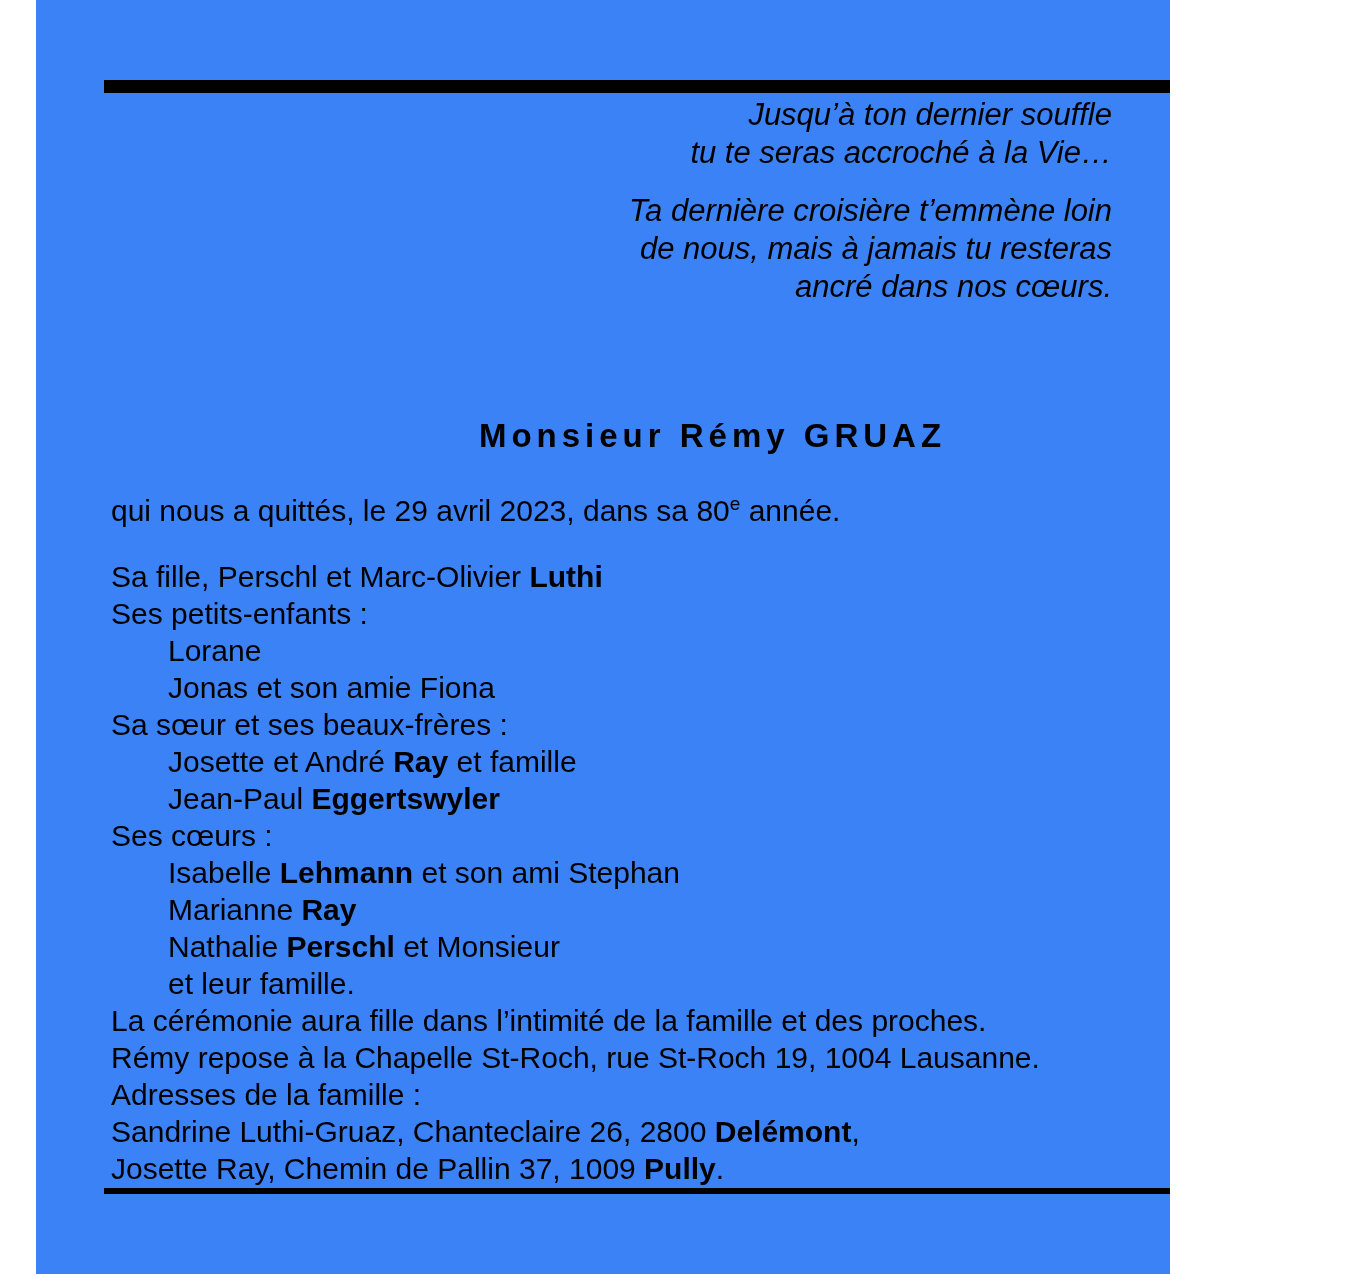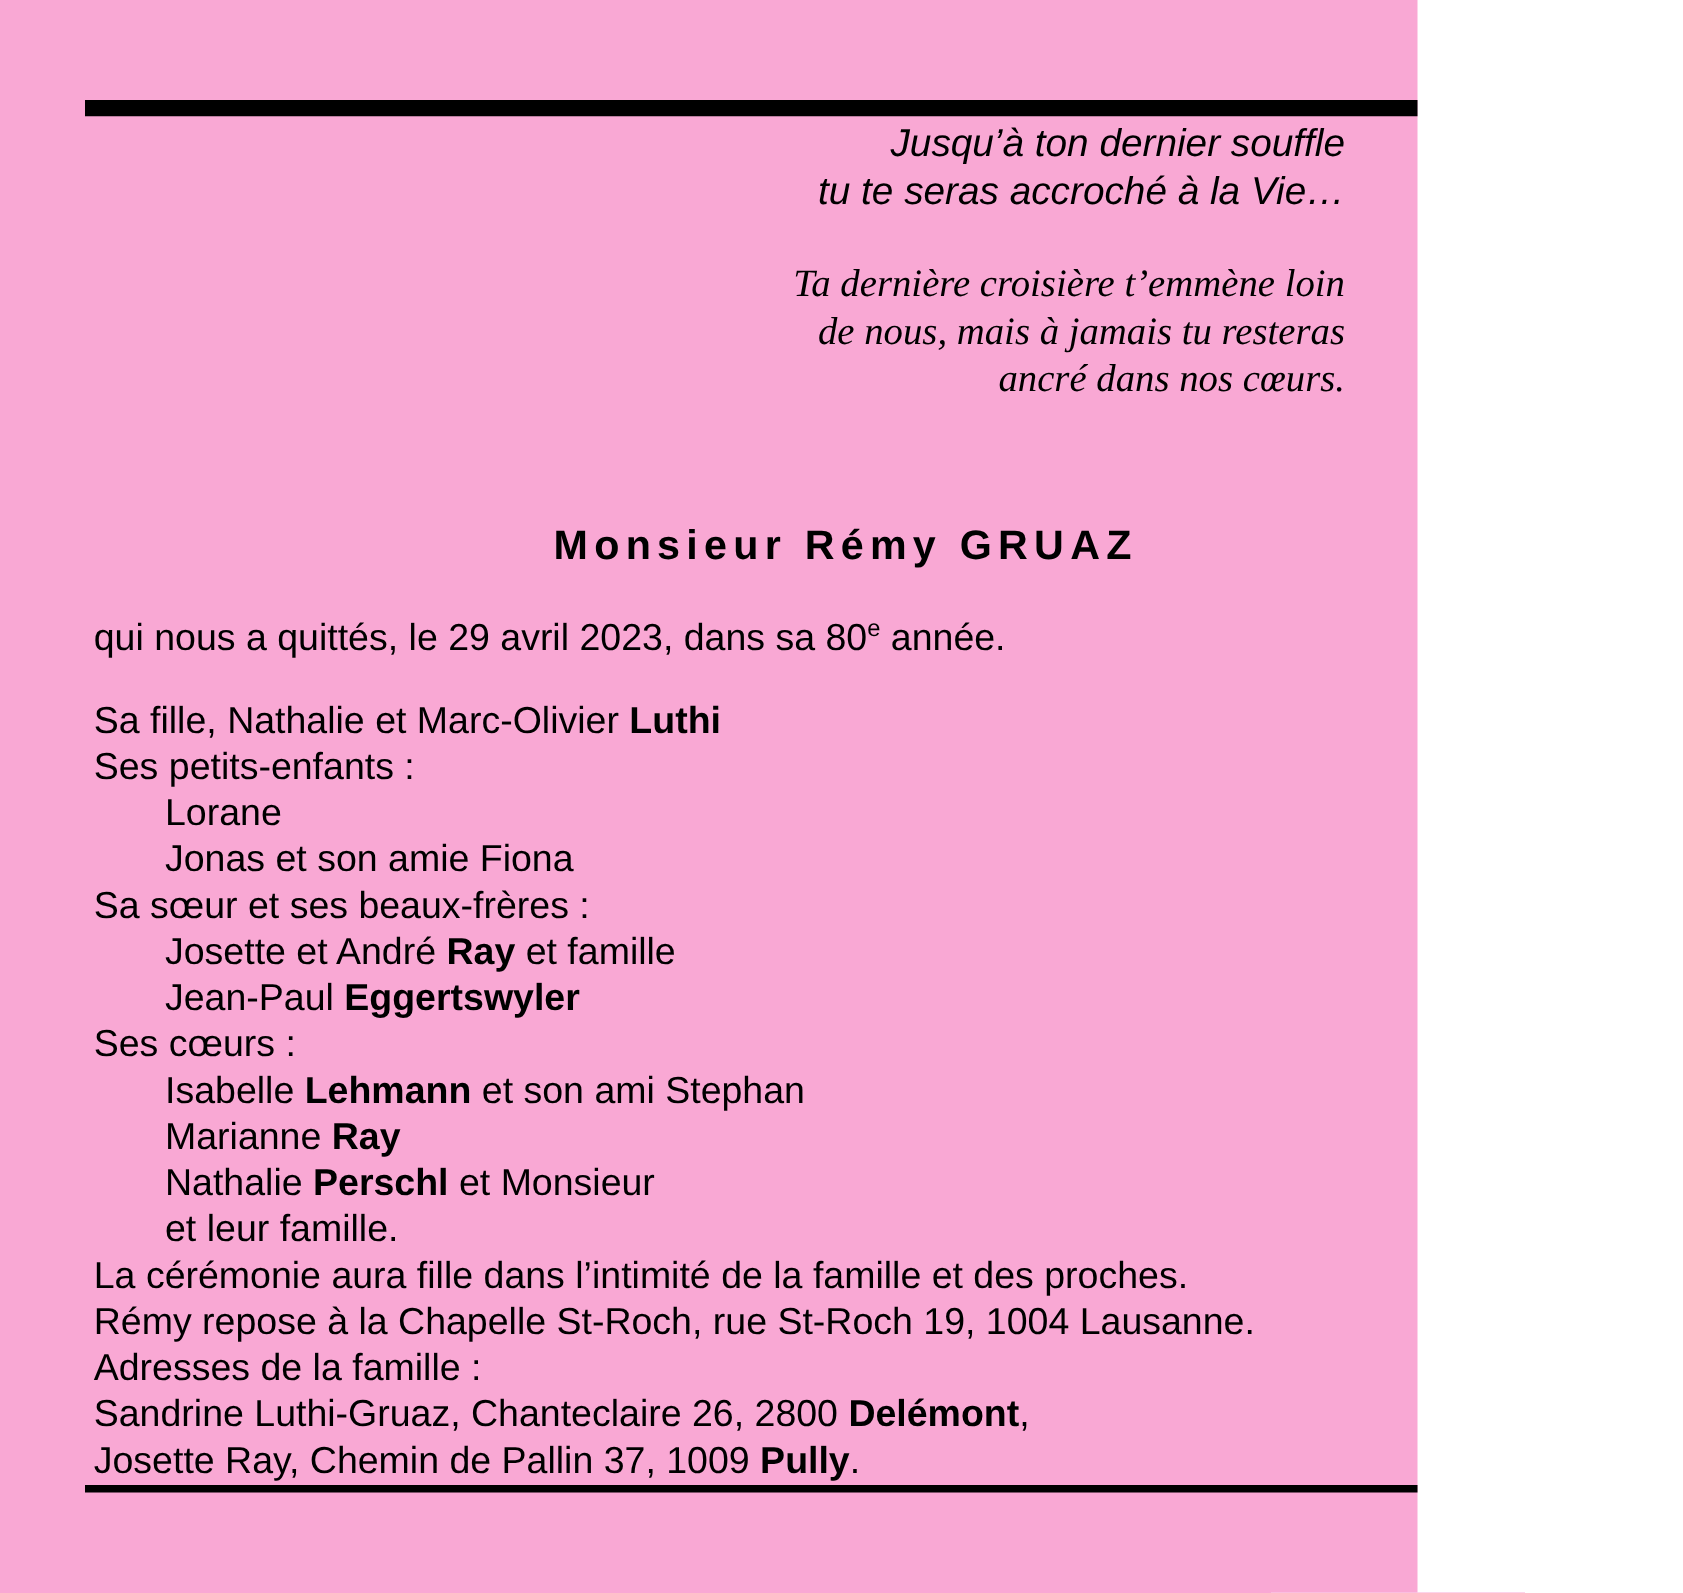--- a/index.html
+++ b/index.html
@@ -5,38 +5,39 @@
   html, body { margin: 0; padding: 0; }
   body {
     width: 1346px; height: 1274px;
     background: #ffffff;
     font-family: "Liberation Sans", sans-serif;
     color: #000000;
   }
   .doc {
     position: relative;
     width: 1134px; height: 1274px;
-    background: #f9a8d4;
+    background: #3b82f6;
     overflow: hidden;
+    margin-left: 36px;
   }
   .rule { position: absolute; left: 68px; width: 1217px; background: #000000; }
   .rule-top { top: 80px; height: 13px; }
   .rule-bottom { top: 1188px; height: 6px; }
 
   .quote {
     position: absolute;
     right: 58px;
     text-align: right;
     font-style: italic;
     font-size: 31px;
     line-height: 38px;
     white-space: nowrap;
   }
   .quote-1 { top: 96px; }
-  .quote-2 { top: 208px; font-family: Liberation Serif, serif; }
+  .quote-2 { top: 192px; }
 
   .intro {
     position: absolute;
     left: 75px; top: 348px;
     font-size: 30px;
     line-height: 37px;
     white-space: nowrap;
   }
 
   .deceased-title {
@@ -92,21 +93,21 @@
       <div class="line">de nous, mais à jamais tu resteras</div>
       <div class="line">ancré dans nos cœurs.</div>
     </div>
 
 
   <div class="deceased-title">Monsieur Rémy GRUAZ</div>
 
   <div class="date-line"><span>qui nous a quittés, le 29 avril 2023, dans sa 80</span><span class="sup">e</span><span> année.</span></div>
 
   <div class="family-block">
-      <div class="line"><span>Sa fille, Nathalie et Marc-Olivier </span><span class="b">Luthi</span></div>
+      <div class="line"><span>Sa fille, Perschl et Marc-Olivier </span><span class="b">Luthi</span></div>
       <div class="line"><span>Ses petits-enfants :</span></div>
       <div class="line indent"><span>Lorane</span></div>
       <div class="line indent"><span>Jonas et son amie Fiona</span></div>
       <div class="line"><span>Sa sœur et ses beaux-frères :</span></div>
       <div class="line indent"><span>Josette et André </span><span class="b">Ray</span><span> et famille</span></div>
       <div class="line indent"><span>Jean-Paul </span><span class="b">Eggertswyler</span></div>
       <div class="line"><span>Ses cœurs :</span></div>
       <div class="line indent"><span>Isabelle </span><span class="b">Lehmann</span><span> et son ami Stephan</span></div>
       <div class="line indent"><span>Marianne </span><span class="b">Ray</span></div>
       <div class="line indent"><span>Nathalie </span><span class="b">Perschl</span><span> et Monsieur</span></div>

